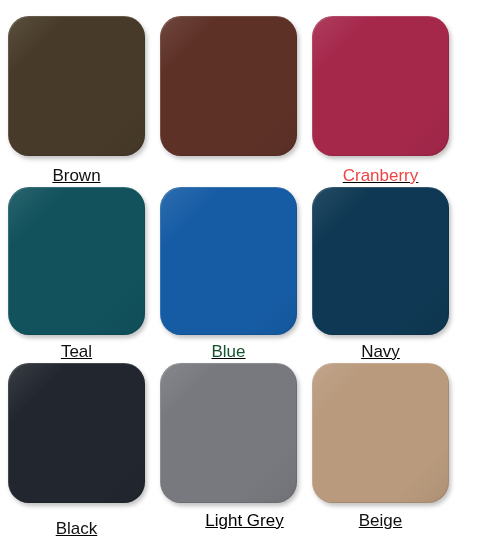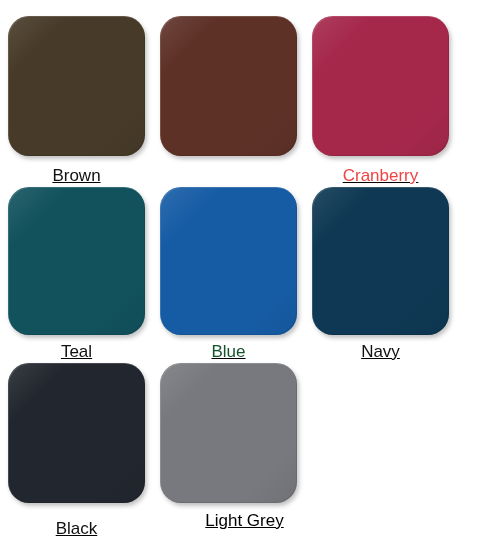--- a/index.html
+++ b/index.html
@@ -118,14 +118,18 @@
   <div class="swatch-cell row-3">
     <div class="swatch-chip" style="background-color: rgb(34, 39, 47);"></div>
     <div class="swatch-label" style="color: rgb(17, 17, 17); margin-top: 15px;">Black</div>
   </div>
 
   <div class="swatch-cell row-3">
     <div class="swatch-chip" style="background-color: rgb(120, 121, 126);"></div>
     <div class="swatch-label" style="color: #000000; margin-left: 32px;">Light Grey</div>
   </div>
 
+  <div class="swatch-cell row-3">
+    <div class="swatch-chip" style="background-color: rgb(185, 154, 125);"></div>
+    <div class="swatch-label" style="color: rgb(17, 17, 17);">Beige</div>
+  </div>
 
 </div>
 
 </body></html>

